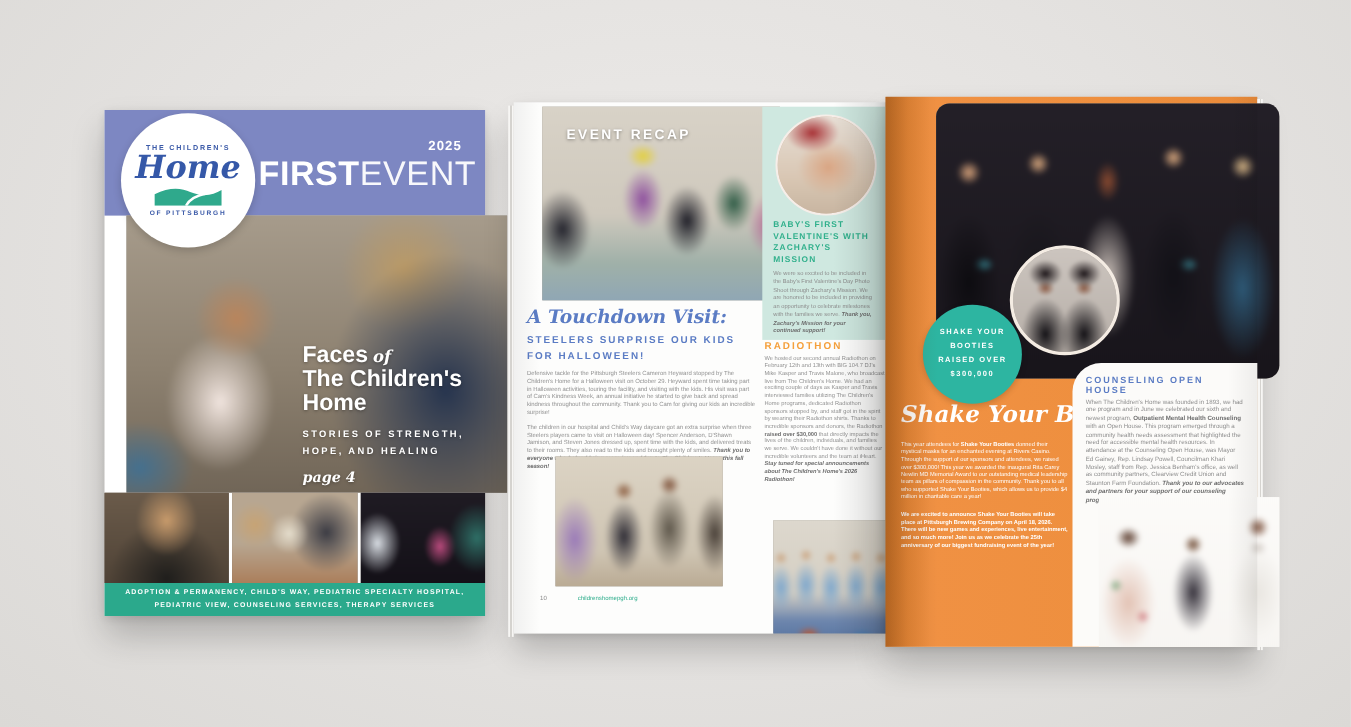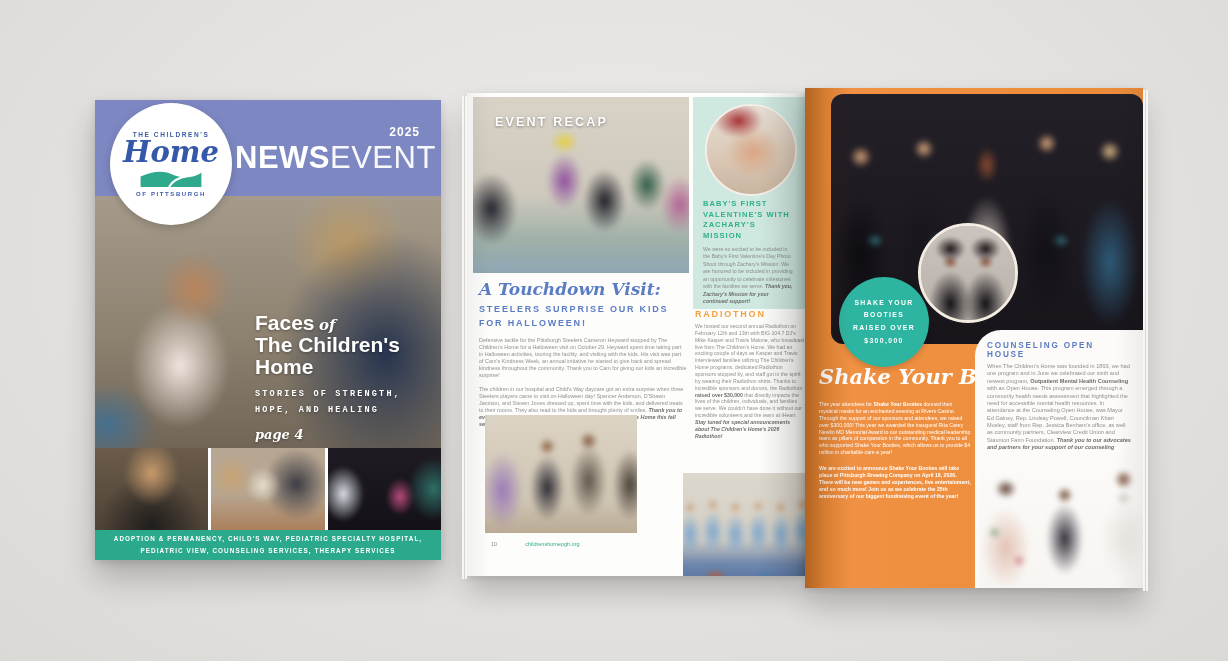--- a/index.html
+++ b/index.html
@@ -1,39 +1,39 @@
 <!DOCTYPE html>
 <html><head>
 <meta charset="utf-8">
 <style>
   html,body{margin:0;padding:0;background:#e3e1df;font-family:"Liberation Sans",sans-serif;}
   .stage{position:relative;width:1228px;height:661px;overflow:hidden;
     background:radial-gradient(ellipse at 50% 38%,#edebe9 0%,#e4e2e0 55%,#dbd9d6 100%);}
-  .ph{position:absolute;overflow:hidden;background:#9a958d;}
+  .ph{position:absolute;overflow:hidden;background:#9a958d;margin-left:20px;}
   .ph .fill{position:absolute;inset:-10px;filter:blur(2.5px);}
 
   
   .cover{position:absolute;left:95px;top:100px;width:346px;height:460px;background:#fff;
     box-shadow:0 18px 30px rgba(0,0,0,.22),0 3px 8px rgba(0,0,0,.12);}
   .cover-banner{position:absolute;left:0;top:0;right:0;height:96px;background:#7d87c2;}
   .m-year{position:absolute;right:21px;top:25px;color:#fff;font-size:12px;font-weight:700;letter-spacing:1px;}
   .m-title{position:absolute;left:140px;top:42px;color:#fff;font-size:31px;line-height:1;letter-spacing:.5px;white-space:nowrap;}
   .m-bold{font-weight:800;}
   .m-light{font-weight:300;opacity:.95;}
   .logo-circle{position:absolute;left:15px;top:3px;width:122px;height:122px;border-radius:50%;background:#fff;z-index:3;
     box-shadow:0 3px 8px rgba(0,0,0,.18);display:flex;flex-direction:column;align-items:center;justify-content:center;text-align:center;}
   .logo-top{font-size:6.5px;font-weight:700;letter-spacing:1.6px;color:#3b5aa8;}
   .logo-name{font-family:"DejaVu Serif",serif;font-style:italic;font-weight:700;font-size:29px;color:#3558a8;line-height:.95;margin:1px 0 2px;}
   .logo-hill{width:62px;height:19px;display:block;}
   .logo-bottom{font-size:6px;font-weight:700;letter-spacing:1.6px;color:#3b5aa8;margin-top:4px;}
   .cover-photo{left:0;top:96px;width:346px;height:252px;}
   .hero-text{position:absolute;left:160px;top:116px;z-index:2;color:#fff;text-shadow:0 1px 3px rgba(0,0,0,.35);}
   .h-main{font-size:21px;font-weight:700;line-height:1.05;}
   .h-of{font-family:"DejaVu Serif",serif;font-style:italic;font-weight:700;font-size:15px;}
-  .h-sub{margin-top:9px;font-size:8.5px;font-weight:700;letter-spacing:2.2px;line-height:1.85;white-space:pre-line;font-family:Liberation Mono, monospace;}
+  .h-sub{margin-top:9px;font-size:8.5px;font-weight:700;letter-spacing:2.2px;line-height:1.85;white-space:pre-line;}
   .h-page{margin-top:8px;font-family:"DejaVu Serif",serif;font-style:italic;font-weight:700;font-size:13px;}
   .strip{position:absolute;left:0;top:348px;width:346px;height:82px;display:flex;gap:3px;background:#fff;}
   .strip .cell{position:relative;flex:1;overflow:hidden;background:#6b6258;}
   .strip .cell .fill{position:absolute;inset:-8px;filter:blur(1.5px);}
   .cover-band{position:absolute;left:0;top:430px;width:346px;height:30px;background:#2ba98c;color:#fff;
     display:flex;align-items:center;justify-content:center;text-align:center;
     font-size:6.3px;font-weight:700;letter-spacing:1.1px;line-height:1.9;white-space:pre-line;}
 
   
   .spread{position:absolute;left:465px;top:88px;width:680px;height:500px;}
@@ -185,21 +185,21 @@
     linear-gradient(180deg,#fcfbf9,#f7f5f2);}
 </style>
 </head>
 <body>
 
 <div class="stage">
 
   <div class="cover">
     <div class="cover-banner">
       <span class="m-year">2025</span>
-      <div class="m-title"><span class="m-bold">NEWS</span><span class="m-light">EVENT</span></div>
+      <div class="m-title"><span class="m-bold">FIRST</span><span class="m-light">EVENT</span></div>
     </div>
 
     <div class="logo-circle">
       <div class="logo-top">THE CHILDREN'S</div>
       <div class="logo-name">Home</div>
       <svg class="logo-hill" viewBox="0 0 64 20" aria-hidden="true">
         <path d="M0 20 L0 9 C 14 2, 26 3, 34 7 C 46 12, 56 10, 64 5 L64 20 Z" fill="#2fa98c"></path>
         <path d="M30 20 C 33 14, 40 10, 50 8" stroke="#ffffff" stroke-width="2.4" fill="none"></path>
       </svg>
       <div class="logo-bottom">OF PITTSBURGH</div>

